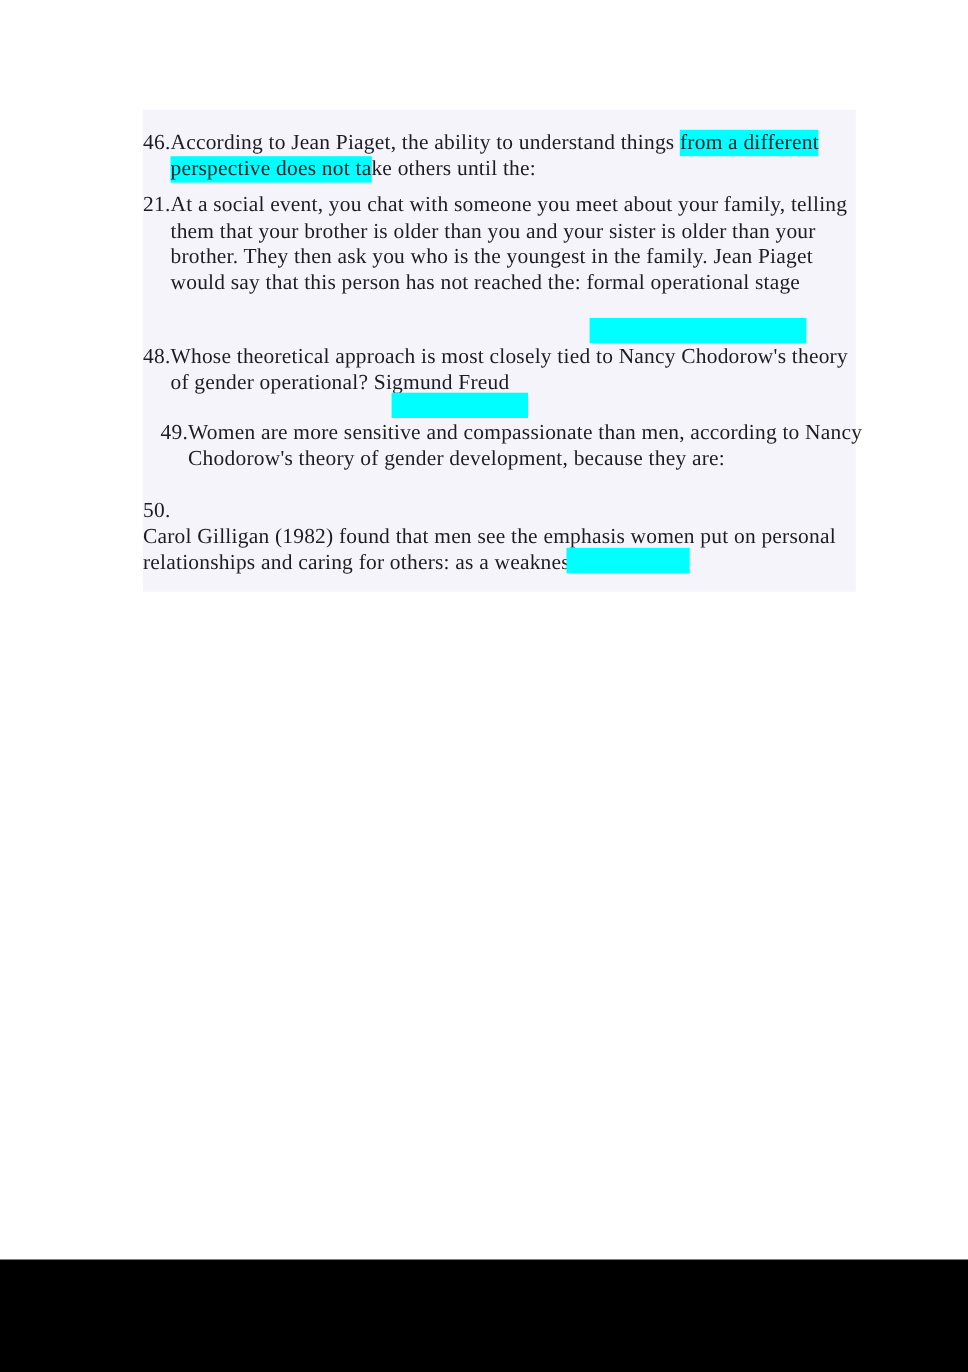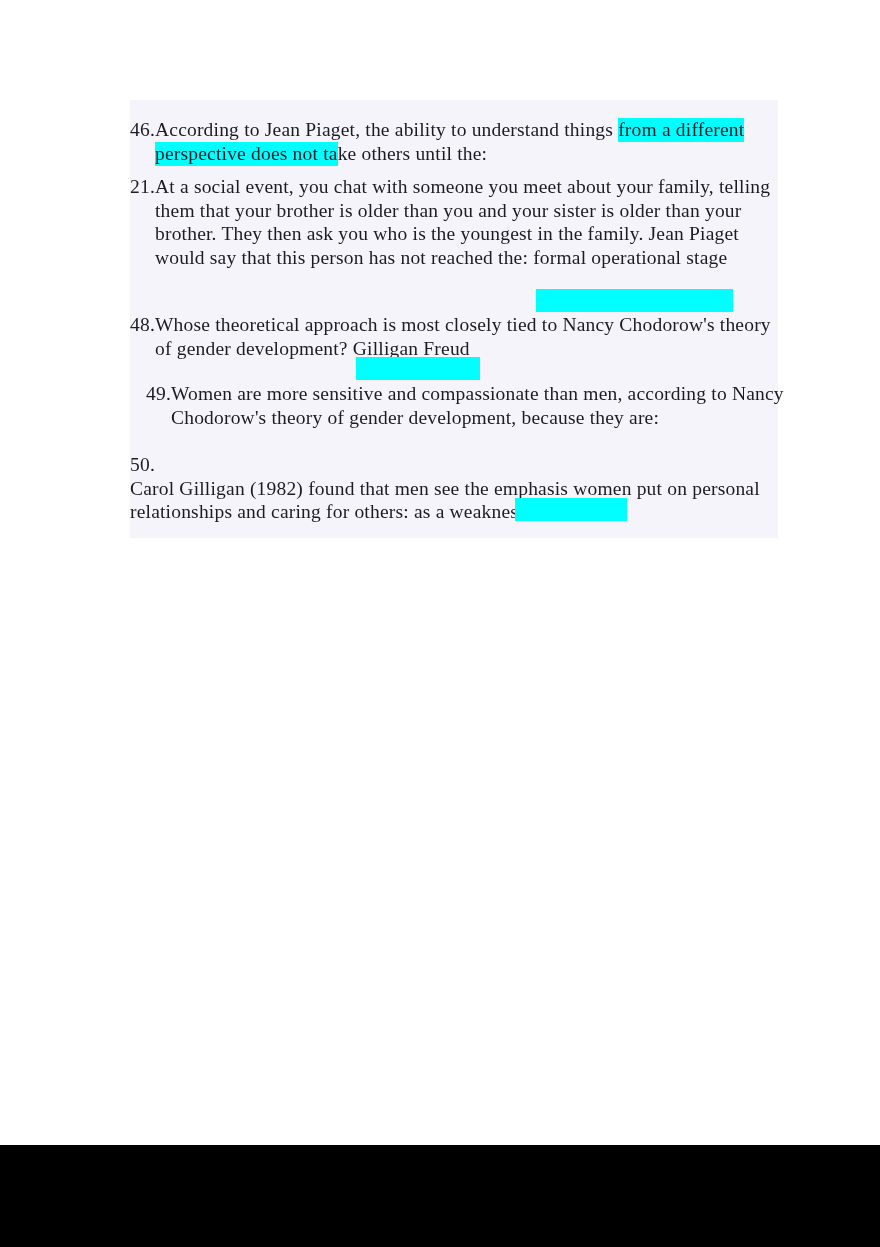--- a/index.html
+++ b/index.html
@@ -111,21 +111,21 @@
       <span class="q-body"><span>According to Jean Piaget, the ability to understand things </span><span class="hl">from a different perspective does not ta</span><span>ke others until the:</span></span>
     </div>
 
     <div class="question q47">
       <span class="q-num">21.</span>
       <span class="q-body">At a social event, you chat with someone you meet about your family, telling them that your brother is older than you and your sister is older than your brother. They then ask you who is the youngest in the family. Jean Piaget would say that this person has not reached the: formal operational stage</span>
     </div>
 
     <div class="question q48">
       <span class="q-num">48.</span>
-      <span class="q-body">Whose theoretical approach is most closely tied to Nancy Chodorow's theory of gender development? Gilligan Freud</span>
+      <span class="q-body">Whose theoretical approach is most closely tied to Nancy Chodorow's theory of gender operational? Sigmund Freud</span>
     </div>
 
     <div class="question q49">
       <span class="q-num">49.</span>
       <span class="q-body">Women are more sensitive and compassionate than men, according to Nancy Chodorow's theory of gender development, because they are:</span>
     </div>
 
     <div class="question q50">
       <span class="q-num">50.</span>
       <span class="q-body">Carol Gilligan (1982) found that men see the emphasis women put on personal relationships and caring for others: as a weakness</span>

